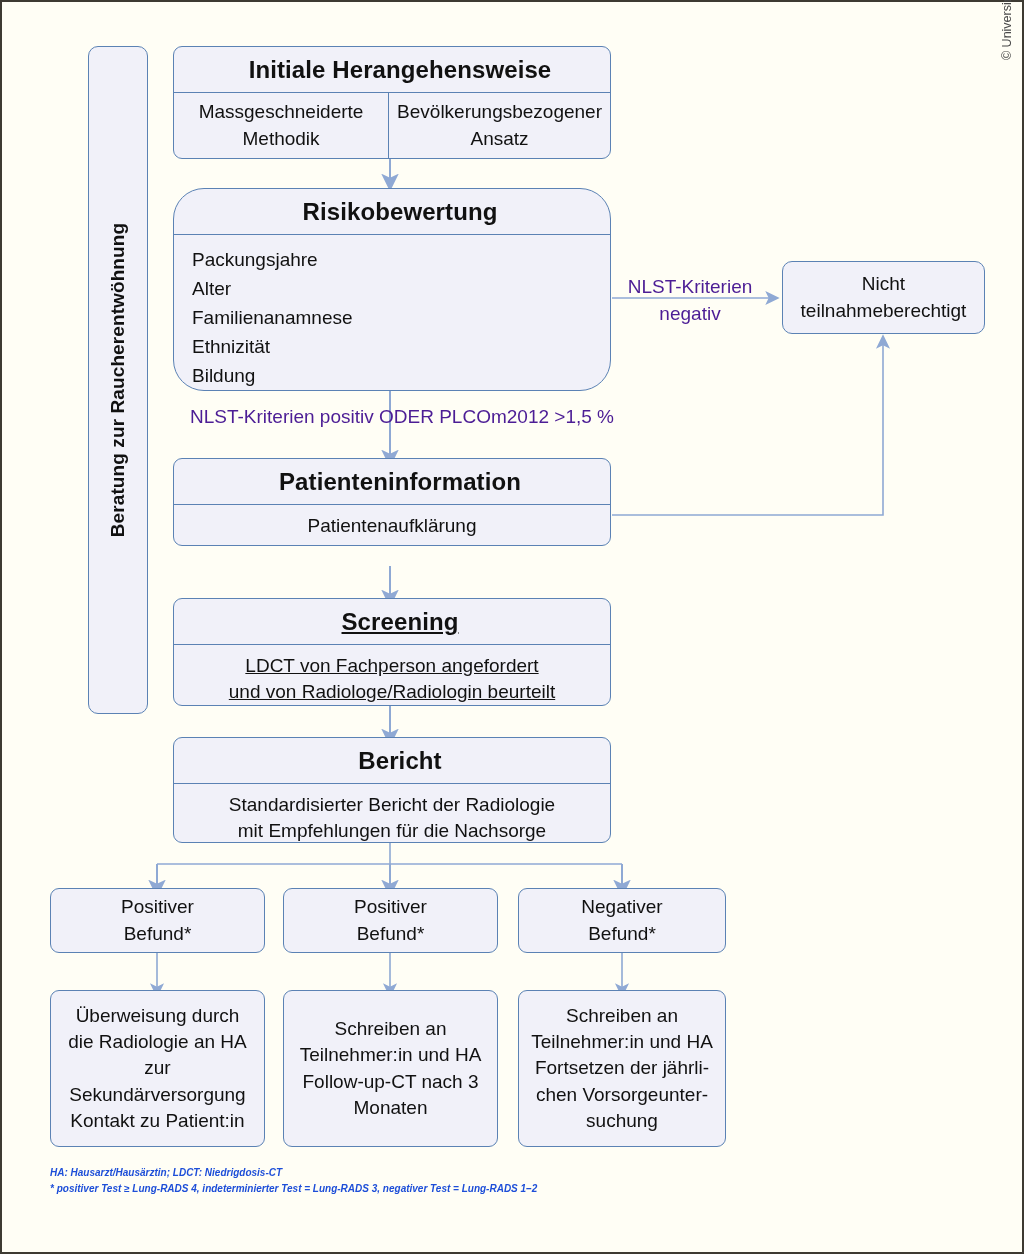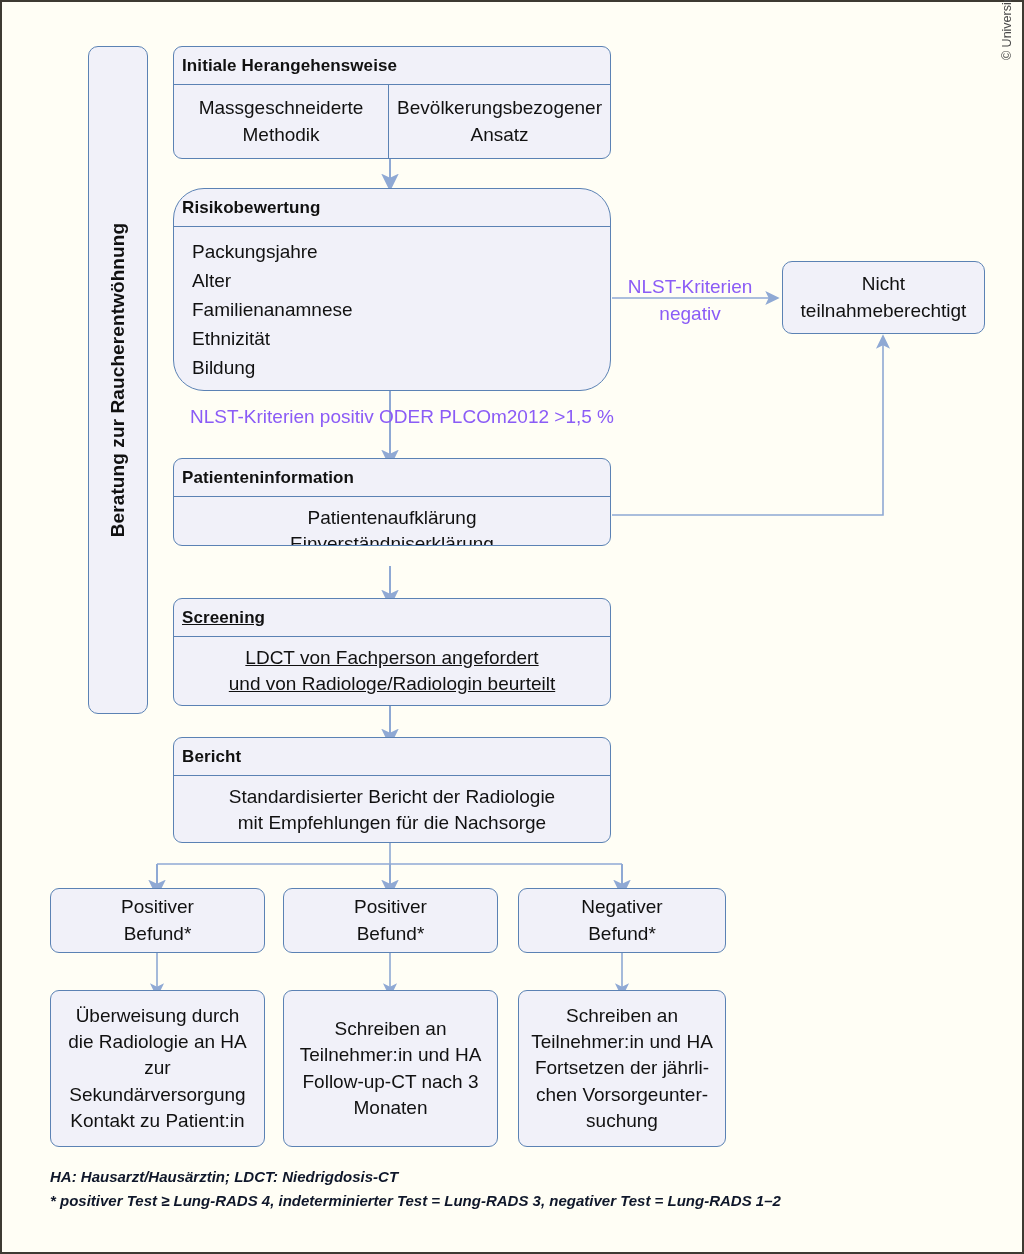--- a/index.html
+++ b/index.html
@@ -36,22 +36,23 @@
     box-sizing: border-box;
     background: #f1f1f9;
     border: 1.6px solid #5b82b4;
     border-radius: 9px;
     display: flex;
     flex-direction: column;
     overflow: hidden;
   }
   .node-header {
     font-weight: bold;
-    font-size: 17px;
-    padding: 9px 4px 8px 8px;
+    font-size: 24px;
+    text-align: center;
+    padding: 9px 4px 8px 20px;
     border-bottom: 1.4px solid #5b82b4;
     letter-spacing: 0.1px;
   }
   .node-body {
     flex: 1;
     display: flex;
     align-items: center;
     justify-content: center;
     font-size: 19px;
     line-height: 1.38;
@@ -107,36 +108,36 @@
     font-size: 19px;
     letter-spacing: 0.1px;
   }
 
   
   .edge-label {
     position: absolute;
     font-size: 19px;
     line-height: 1.42;
     text-align: center;
-    color: #8b5cf6;
+    color: #4c1d95;
     white-space: nowrap;
   }
   .edge-label.left-align { text-align: left; }
 
   
   #footnotes {
     position: absolute;
     left: 48px;
     top: 1163px;
     width: 900px;
     font-style: italic;
     font-weight: bold;
-    font-size: 15px;
+    font-size: 10px;
     line-height: 1.62;
-    color: #0f172a;
+    color: #1d4ed8;
   }
   #footnotes .fn { display: block; }
 
   
   #copyright {
     position: absolute;
     right: 2px;
     top: 10px;
     width: 26px;
     height: 140px;

